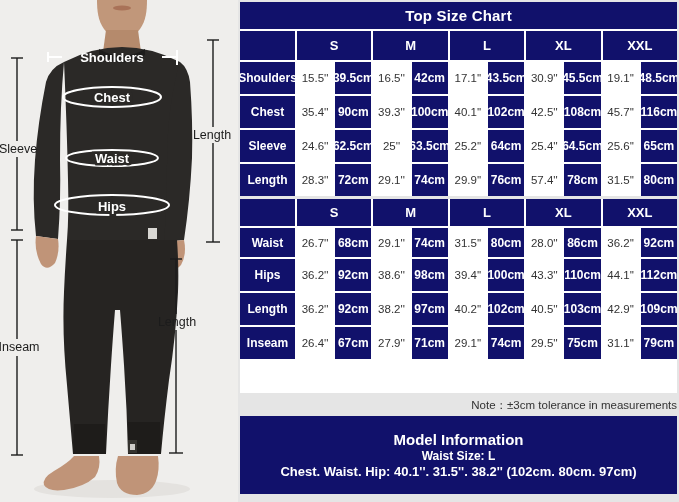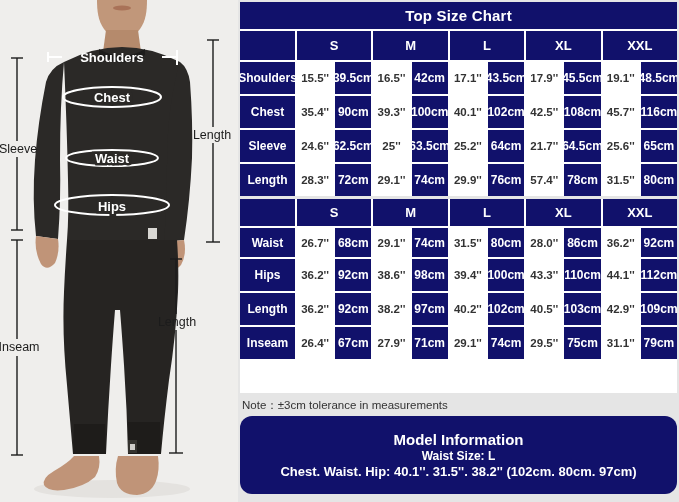--- a/index.html
+++ b/index.html
@@ -15,27 +15,27 @@
          padding:2px 2px 0 2px;display:flex;flex-direction:column;gap:3px;background:#e5e5e5;}
 
   .size-table{display:grid;width:437px;grid-template-columns:55px repeat(10,1fr);
               grid-template-rows:27px 29px repeat(4,32px);gap:2px;background:#fff;}
   .tcell{display:flex;align-items:center;justify-content:center;background:var(--navy,#11116b);
          color:#fff;font-weight:bold;overflow:hidden;}
   .tcell.title{grid-column:1/-1;font-size:15px;letter-spacing:.2px;}
   .tcell.size{grid-column:span 2;font-size:13px;}
   .tcell.corner{background:var(--navy,#11116b);}
   .tcell.rowlabel{font-size:12px;}
-  .tcell.inch{background:#fff;color:#333;font-weight:bold;font-size:11.5px;}
+  .tcell.inch{background:#fff;color:#333;font-weight:normal;font-size:11.5px;}
   .tcell.cm{font-size:12px;}
 
-  .note{height:15px;font-size:11.5px;color:#333;padding:2px 0 0 2px;}
+  .note{height:15px;font-size:11.5px;color:#333;padding:2px 0 0 2px;text-align:right;}
 
   .model-info{width:437px;height:78px;background:var(--navy,#11116b);color:#fff;
-              display:flex;flex-direction:column;align-items:center;justify-content:center;gap:1px;border-radius:12px;}
+              display:flex;flex-direction:column;align-items:center;justify-content:center;gap:1px;}
   .mi-title{font-size:15px;font-weight:bold;}
   .mi-sub{font-size:12px;font-weight:bold;}
   .mi-row{display:flex;gap:55px;font-size:12.5px;font-weight:bold;}
   .mi-meas{font-size:13px;font-weight:bold;}
 
   .white-ann{stroke:#ffffff;stroke-width:2;fill:none;}
   .black-ann{stroke:#1c1c1c;stroke-width:1.4;fill:none;}
   .wlabel{fill:#ffffff;font-weight:bold;font-size:13px;text-anchor:middle;
           font-family:"Liberation Sans",sans-serif;}
   .wlabel.outlined{stroke:#2b2927;stroke-width:5px;paint-order:stroke;}
@@ -128,21 +128,21 @@
         <div class="tcell size">L</div>
         <div class="tcell size">XL</div>
         <div class="tcell size">XXL</div>
         <div class="tcell rowlabel">Shoulders</div>
         <div class="tcell inch">15.5''</div>
         <div class="tcell cm">39.5cm</div>
         <div class="tcell inch">16.5''</div>
         <div class="tcell cm">42cm</div>
         <div class="tcell inch">17.1''</div>
         <div class="tcell cm">43.5cm</div>
-        <div class="tcell inch">17.9''</div>
+        <div class="tcell inch">30.9''</div>
         <div class="tcell cm">45.5cm</div>
         <div class="tcell inch">19.1''</div>
         <div class="tcell cm">48.5cm</div>
         <div class="tcell rowlabel">Chest</div>
         <div class="tcell inch">35.4''</div>
         <div class="tcell cm">90cm</div>
         <div class="tcell inch">39.3''</div>
         <div class="tcell cm">100cm</div>
         <div class="tcell inch">40.1''</div>
         <div class="tcell cm">102cm</div>
@@ -150,21 +150,21 @@
         <div class="tcell cm">108cm</div>
         <div class="tcell inch">45.7''</div>
         <div class="tcell cm">116cm</div>
         <div class="tcell rowlabel">Sleeve</div>
         <div class="tcell inch">24.6''</div>
         <div class="tcell cm">62.5cm</div>
         <div class="tcell inch">25''</div>
         <div class="tcell cm">63.5cm</div>
         <div class="tcell inch">25.2''</div>
         <div class="tcell cm">64cm</div>
-        <div class="tcell inch">21.7''</div>
+        <div class="tcell inch">25.4''</div>
         <div class="tcell cm">64.5cm</div>
         <div class="tcell inch">25.6''</div>
         <div class="tcell cm">65cm</div>
         <div class="tcell rowlabel">Length</div>
         <div class="tcell inch">28.3''</div>
         <div class="tcell cm">72cm</div>
         <div class="tcell inch">29.1''</div>
         <div class="tcell cm">74cm</div>
         <div class="tcell inch">29.9''</div>
         <div class="tcell cm">76cm</div>

